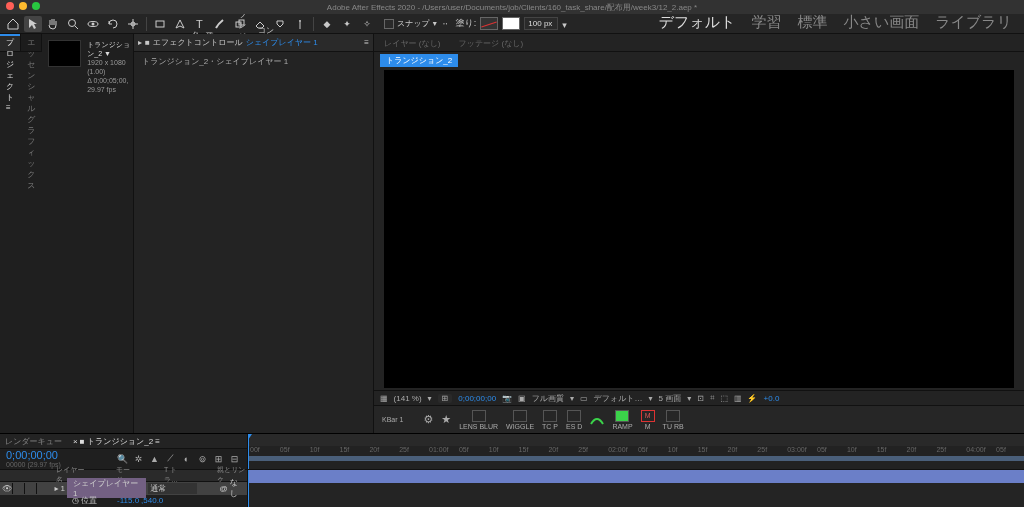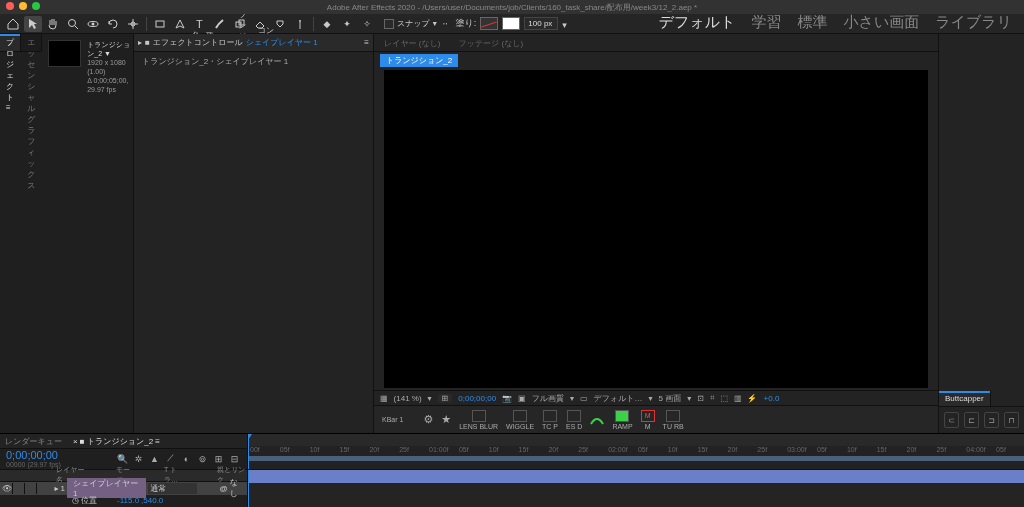--- a/index.html
+++ b/index.html
@@ -519,32 +519,20 @@
           <div class="sq red" style="color:#d55;display:flex;align-items:center;justify-content:center;">M</div>
           <span>M</span>
         </div>
       <div class="kitem">
           <div class="sq"></div>
           <span>TU RB</span>
         </div>
     </div>
   </div>
 
-  <div class="rside">
-    <div style="flex:1"></div>
-    <div class="panel-tabs">
-        <div class="panel-tab active">Buttcapper</div>
-      </div>
-    <div class="rside-body">
-      <div class="rside-btn">⊂</div>
-      <div class="rside-btn">⊏</div>
-      <div class="rside-btn">⊐</div>
-      <div class="rside-btn">⊓</div>
-    </div>
-  </div>
 </div>
 
 <div class="timeline">
 
   <div class="tl-left">
     <div class="tl-tabs">
       <span class="rq">レンダーキュー</span>
       <span class="comp-tab2">× ■ <span>トランジション_2</span> ≡</span>
     </div>
     <div class="timecode-row">

